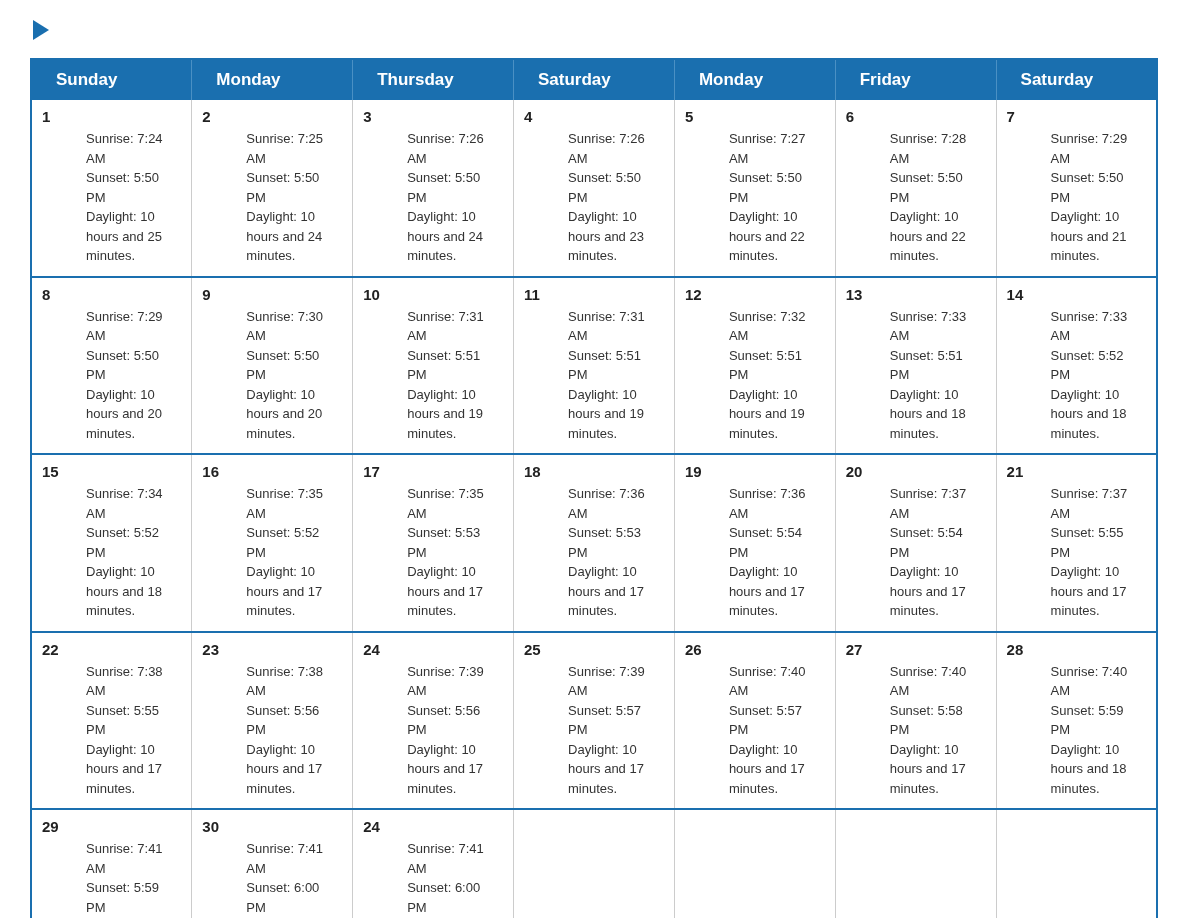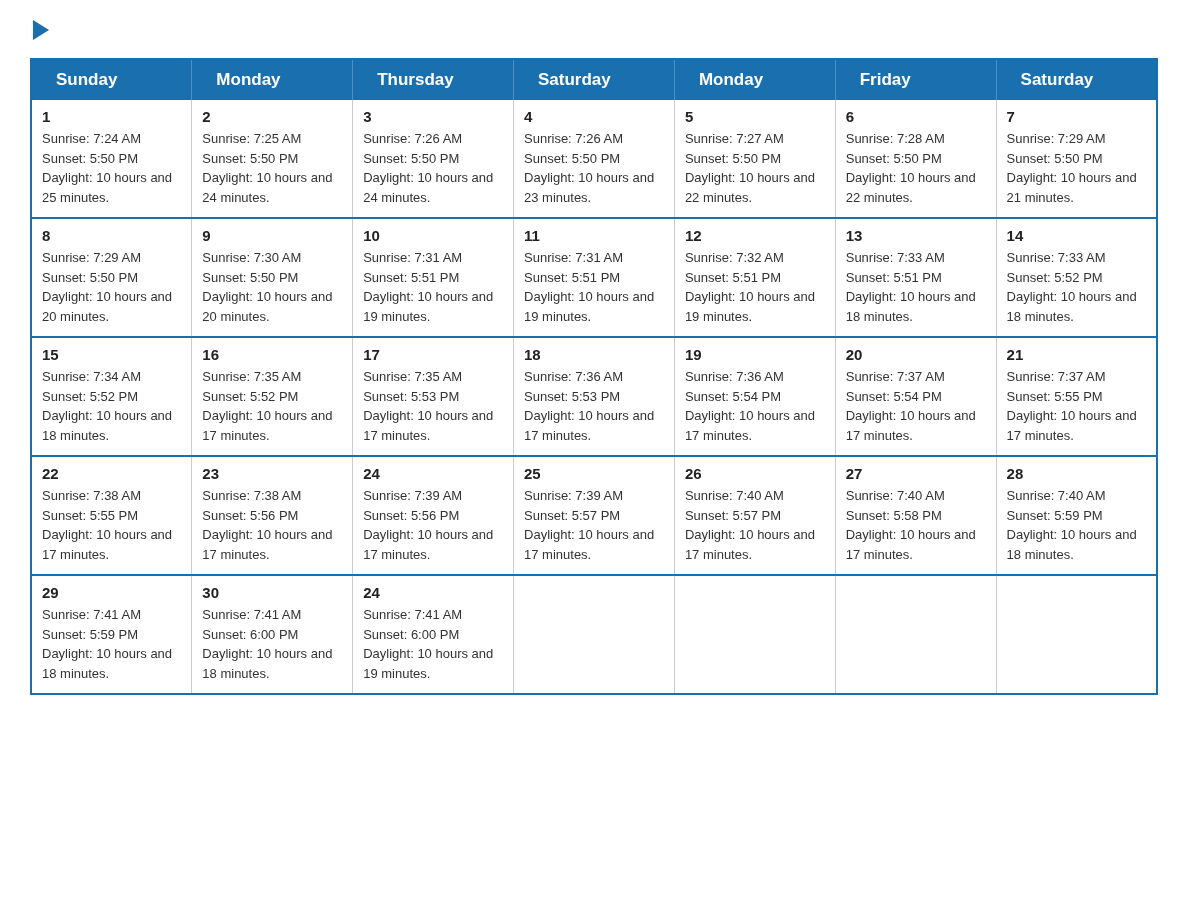--- a/index.html
+++ b/index.html
@@ -104,20 +104,21 @@
     .day-number {
       font-size: 15px;
       font-weight: 600;
       margin-bottom: 4px;
       display: block;
     }
     .day-info {
       font-size: 13px;
       color: #333;
       line-height: 1.5;
+      margin-left: 44px;
     }
     .empty-cell {
       background: #fff;
     }
   </style>
 </head>
 <body>
 
 <div class="header">
   <div class="logo">

